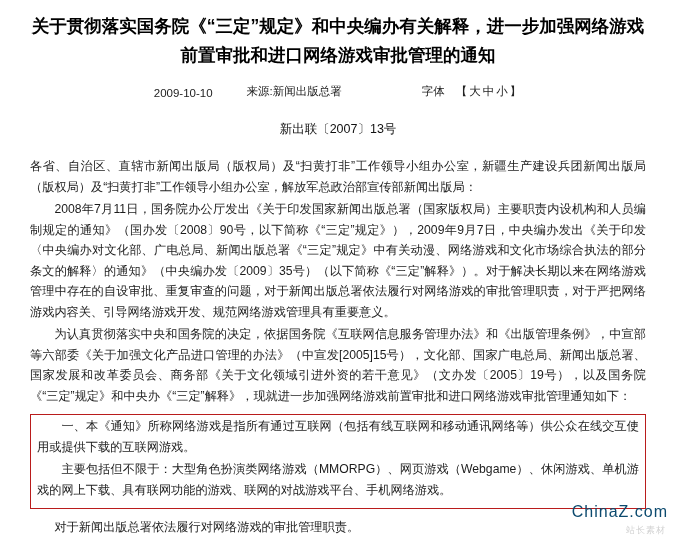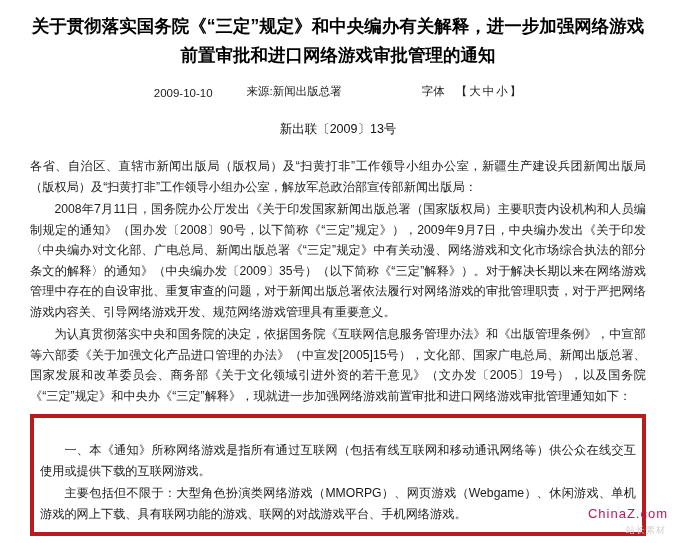--- a/index.html
+++ b/index.html
@@ -73,34 +73,34 @@
     color: #1c1c1c;
     text-align: justify;
   }
   .body-wrap p {
     margin: 0 0 2px 0;
   }
   .indent2 {
     text-indent: 2em;
   }
   .highlight-box {
-    border: 4px solid #b91c1c;
+    border: 1px solid #b91c1c;
     margin: 8px 0 8px 0;
-    padding: 22px 6px 6px 6px;
+    padding: 1px 6px 6px 6px;
     box-sizing: border-box;
   }
   .highlight-box p {
     margin: 0 0 2px 0;
   }
   .watermark {
     position: absolute;
     right: 8px;
     bottom: 22px;
-    font-size: 13px;
-    color: #be185d;
+    font-size: 16px;
+    color: #0c4a6e;
     letter-spacing: 1px;
     user-select: none;
   }
   .watermark2 {
     position: absolute;
     right: 10px;
     bottom: 6px;
     font-size: 9px;
     color: #d2d2d2;
     letter-spacing: 1px;
@@ -116,21 +116,21 @@
 
   <div class="meta-row">
     <span class="meta-date">2009-10-10</span>
     <span class="meta-source">来源:新闻出版总署</span>
     <span class="fontsize-box">
       <span class="fontsize-label">字体</span>
       <span class="fontsize-opts"><span>【</span><span>大</span><span>中</span><span>小</span><span>】</span></span>
     </span>
   </div>
 
-  <div class="docnum">新出联〔2009〕13号</div>
+  <div class="docnum">新出联〔2007〕13号</div>
 
   <div class="body-wrap">
     <p>各省、自治区、直辖市新闻出版局（版权局）及“扫黄打非”工作领导小组办公室，新疆生产建设兵团新闻出版局（版权局）及“扫黄打非”工作领导小组办公室，解放军总政治部宣传部新闻出版局：</p>
     <p class="indent2">2008年7月11日，国务院办公厅发出《关于印发国家新闻出版总署（国家版权局）主要职责内设机构和人员编制规定的通知》（国办发〔2008〕90号，以下简称《“三定”规定》），2009年9月7日，中央编办发出《关于印发〈中央编办对文化部、广电总局、新闻出版总署《“三定”规定》中有关动漫、网络游戏和文化市场综合执法的部分条文的解释〉的通知》（中央编办发〔2009〕35号）（以下简称《“三定”解释》）。对于解决长期以来在网络游戏管理中存在的自设审批、重复审查的问题，对于新闻出版总署依法履行对网络游戏的审批管理职责，对于严把网络游戏内容关、引导网络游戏开发、规范网络游戏管理具有重要意义。</p>
     <p class="indent2">为认真贯彻落实中央和国务院的决定，依据国务院《互联网信息服务管理办法》和《出版管理条例》，中宣部等六部委《关于加强文化产品进口管理的办法》（中宣发[2005]15号），文化部、国家广电总局、新闻出版总署、国家发展和改革委员会、商务部《关于文化领域引进外资的若干意见》（文办发〔2005〕19号），以及国务院《“三定”规定》和中央办《“三定”解释》，现就进一步加强网络游戏前置审批和进口网络游戏审批管理通知如下：</p>
 
     <div class="highlight-box">
       <p class="indent2">一、本《通知》所称网络游戏是指所有通过互联网（包括有线互联网和移动通讯网络等）供公众在线交互使用或提供下载的互联网游戏。</p>
       <p class="indent2">主要包括但不限于：大型角色扮演类网络游戏（MMORPG）、网页游戏（Webgame）、休闲游戏、单机游戏的网上下载、具有联网功能的游戏、联网的对战游戏平台、手机网络游戏。</p>
     </div>

